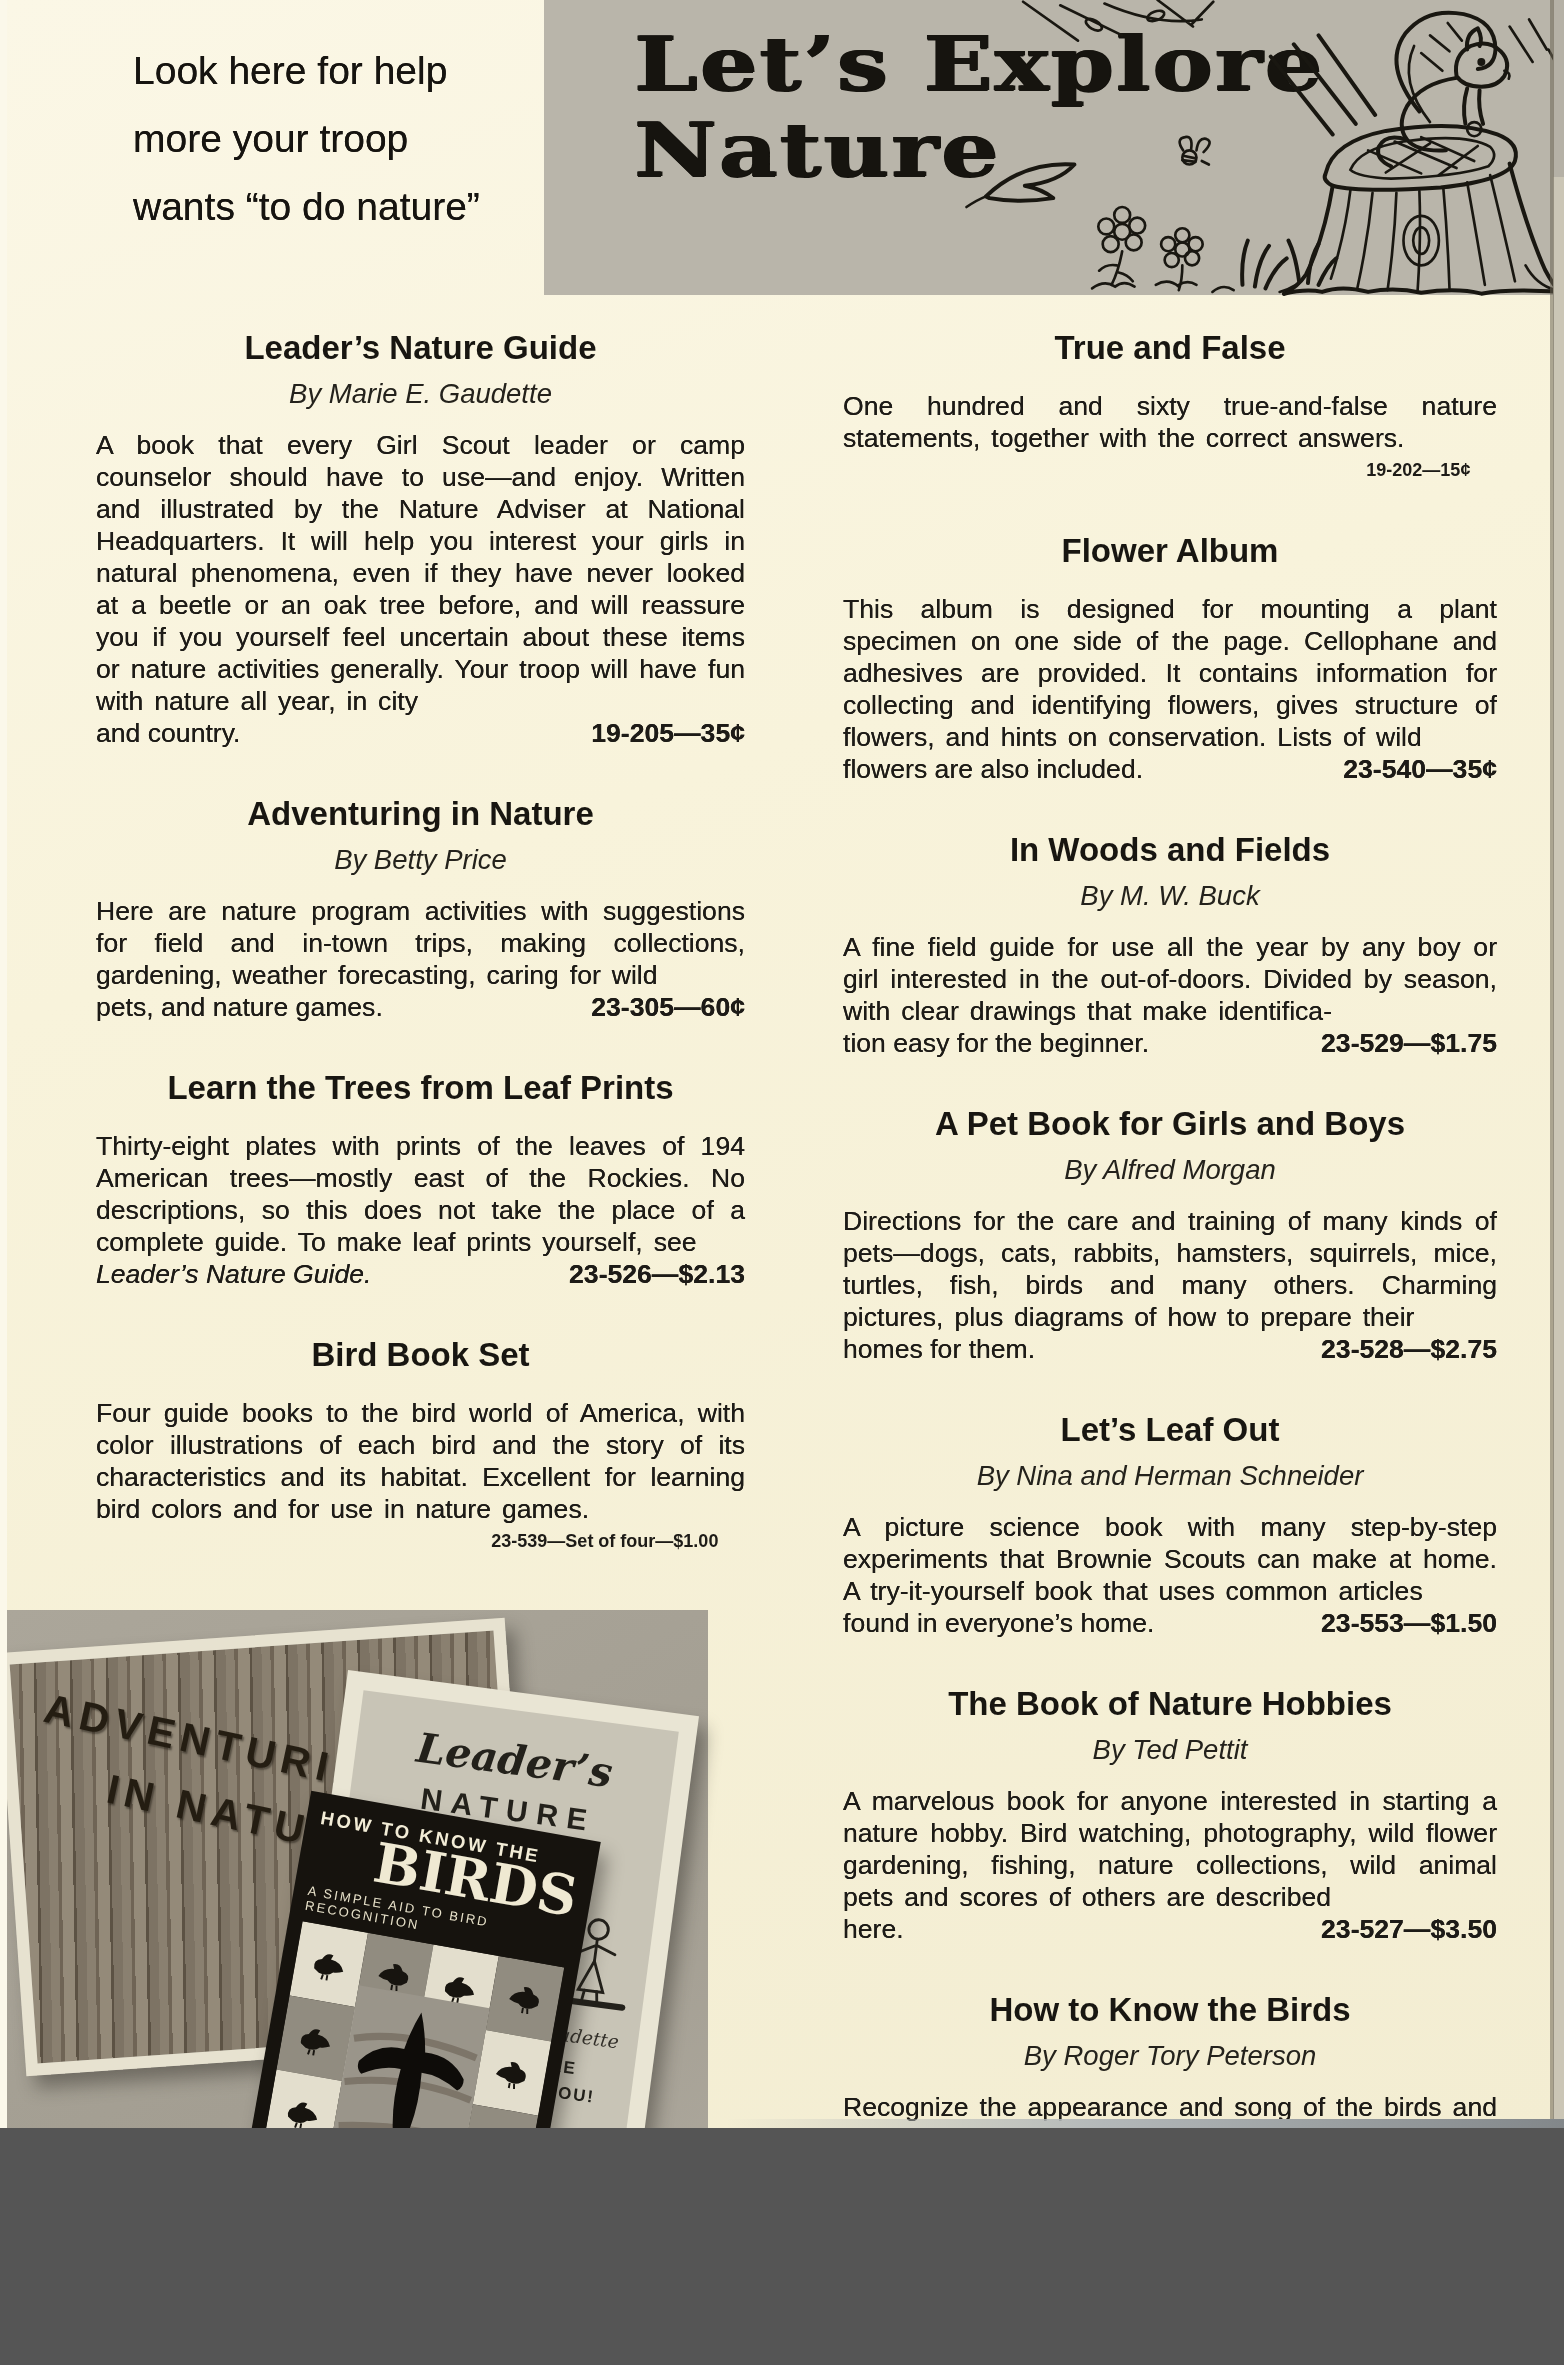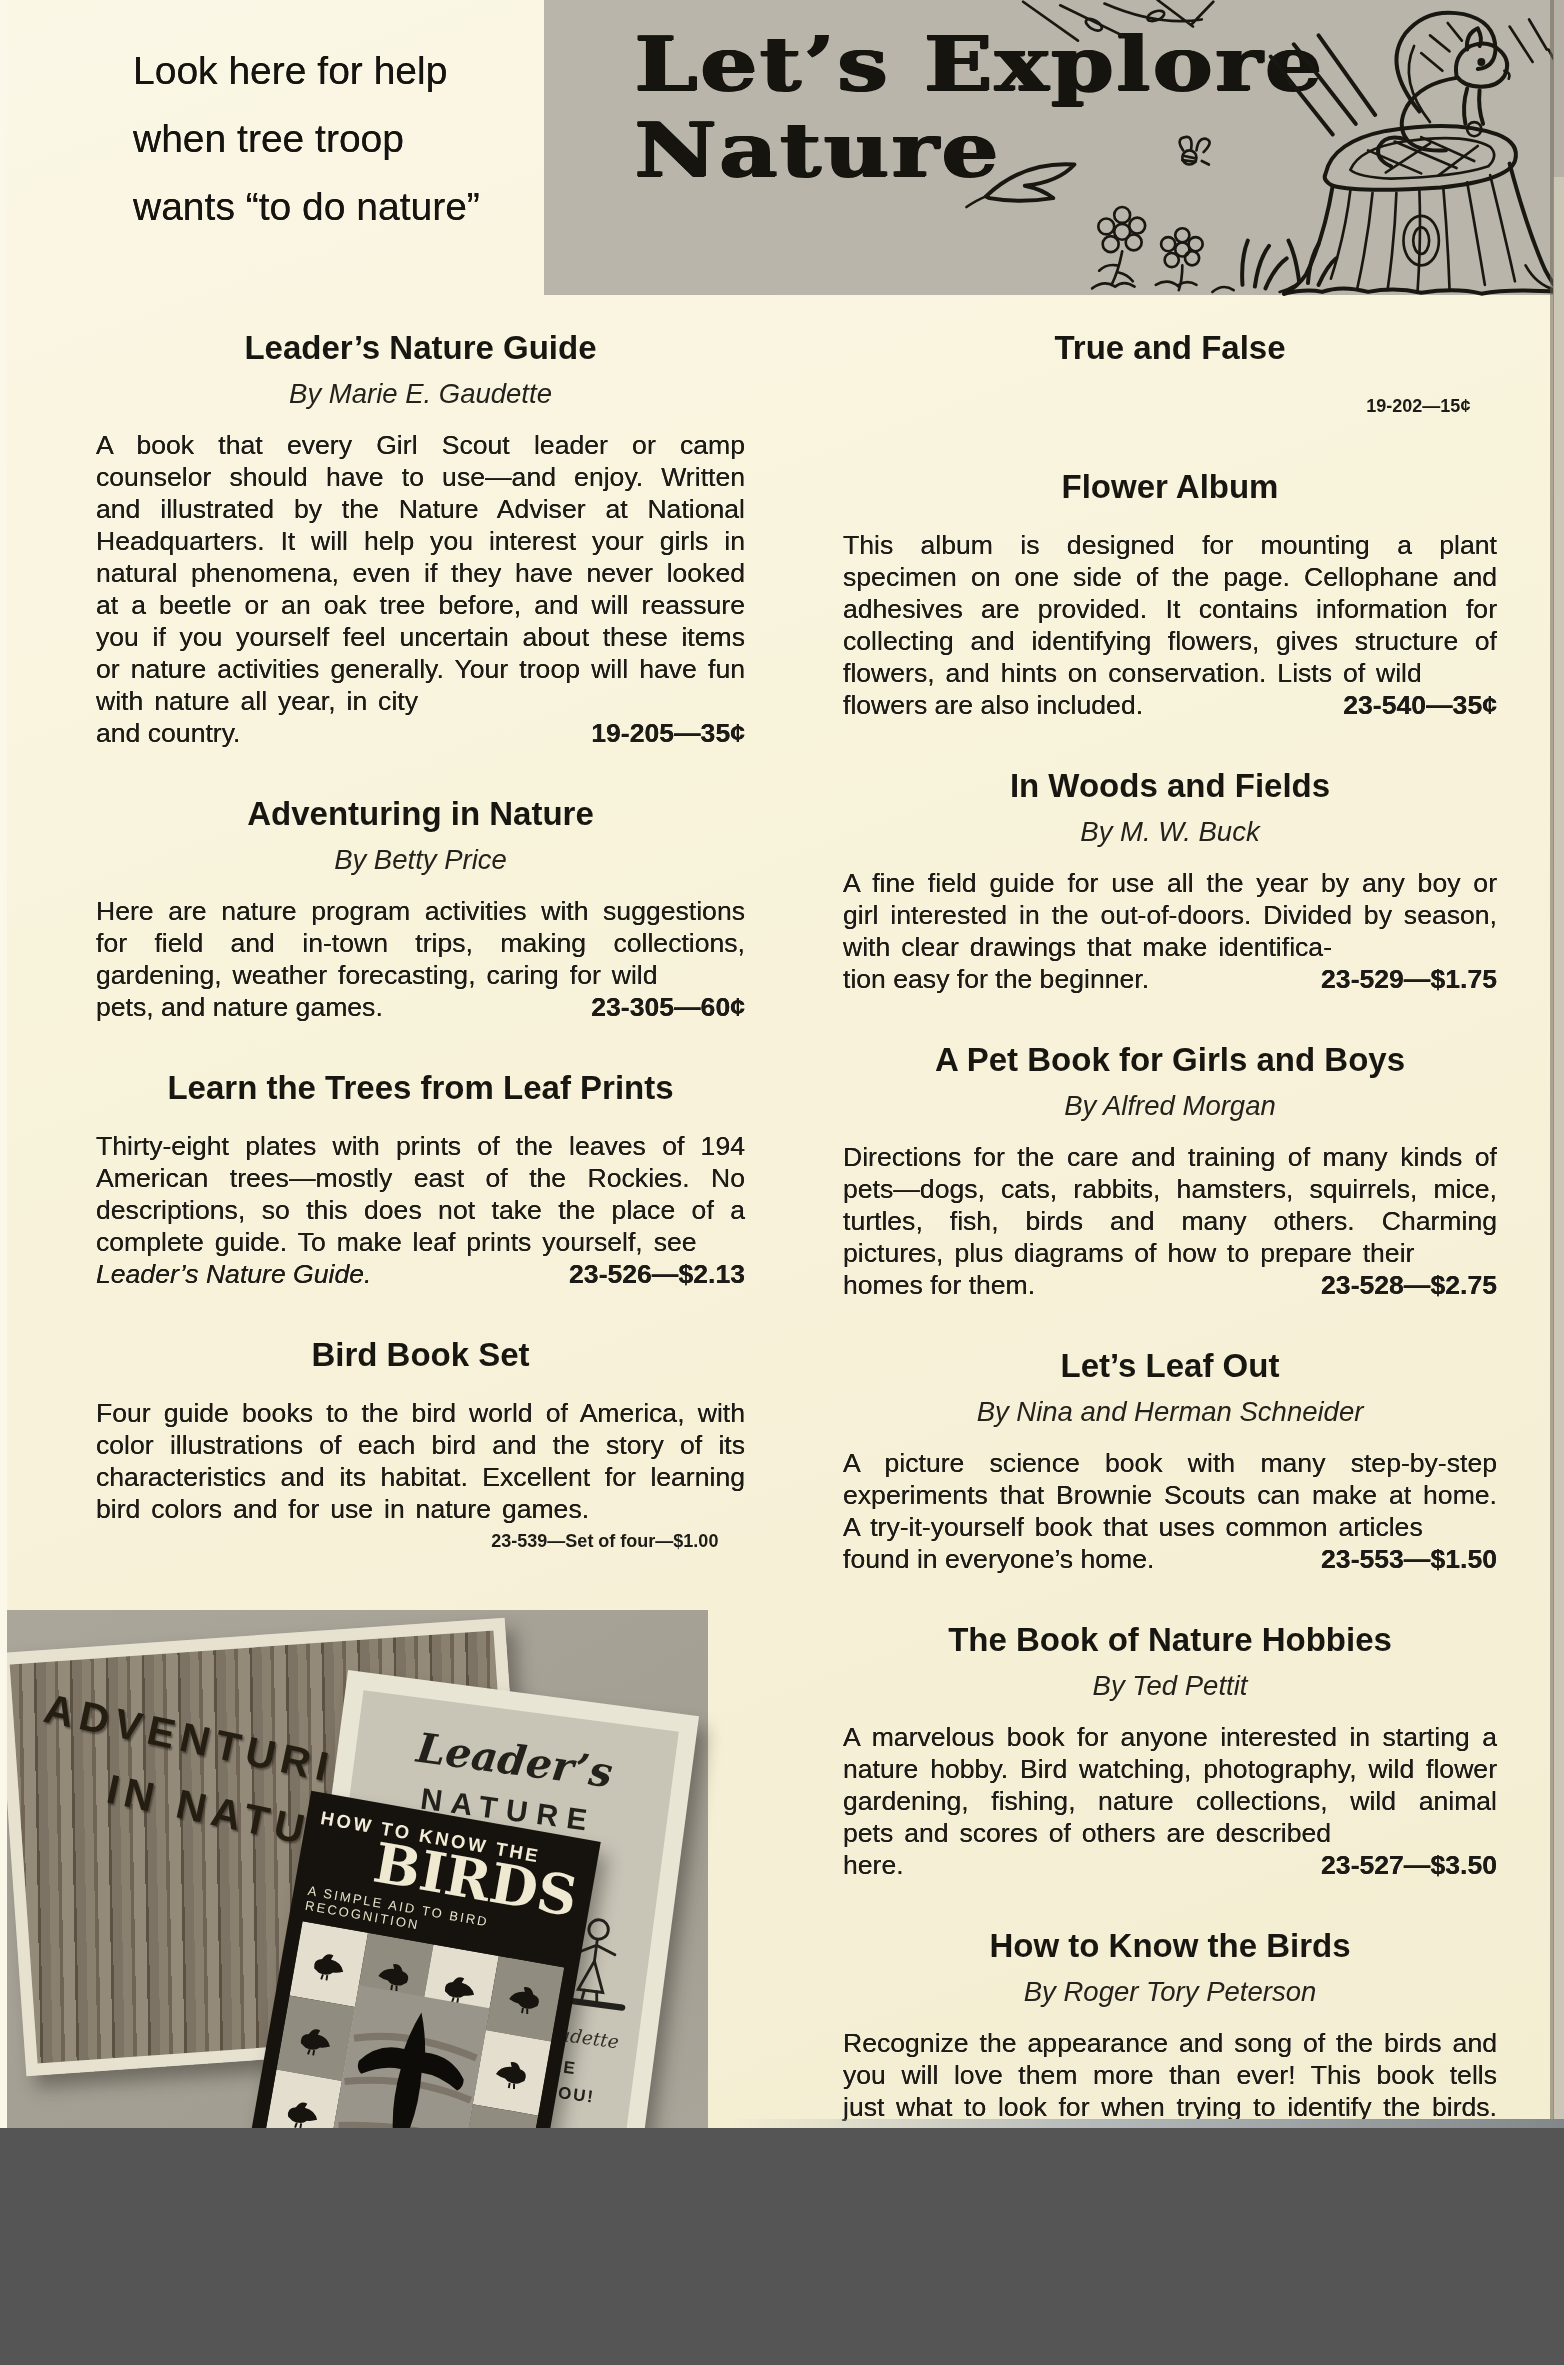--- a/index.html
+++ b/index.html
@@ -85,21 +85,21 @@
 </style>
 </head>
 <body>
 
 <div class="page">
 
   <div class="band"></div>
 
   <div class="tagline">
     <div>Look here for help</div>
-    <div>when tree troop</div>
+    <div>more your troop</div>
     <div>wants “to do nature”</div>
   </div>
 
   <h1 class="main-title">
     <span style="display:block">Let’s Explore</span>
     <span style="display:block">Nature</span>
   </h1>
 
   <svg class="squirrel" viewBox="0 0 761 338">
 
@@ -206,20 +206,21 @@
       <p class="body">Four guide books to the bird world of America, with color illustrations of each bird and the story of its characteristics and its habitat. Excellent for learning bird colors and for use in nature games.</p>
       <div class="price-line">23-539—Set of four—$1.00</div>
     </section>
 
   </div>
 
   <div class="col col-right">
 
     <section class="entry">
       <h2 class="entry-title nb">True and False</h2>
+      <p class="body">One hundred and sixty true-and-false nature statements, together with the correct answers.</p>
       <div class="price-line">19-202—15¢</div>
     </section>
 
     <section class="entry">
       <h2 class="entry-title nb">Flower Album</h2>
       <p class="body">This album is designed for mounting a plant specimen on one side of the page. Cellophane and adhesives are provided. It contains information for collecting and identifying flowers, gives structure of flowers, and hints on conservation. Lists of wild</p>
       <div class="lastline">
         <span>flowers are also included.</span>
         <span class="price">23-540—35¢</span>
       </div>

